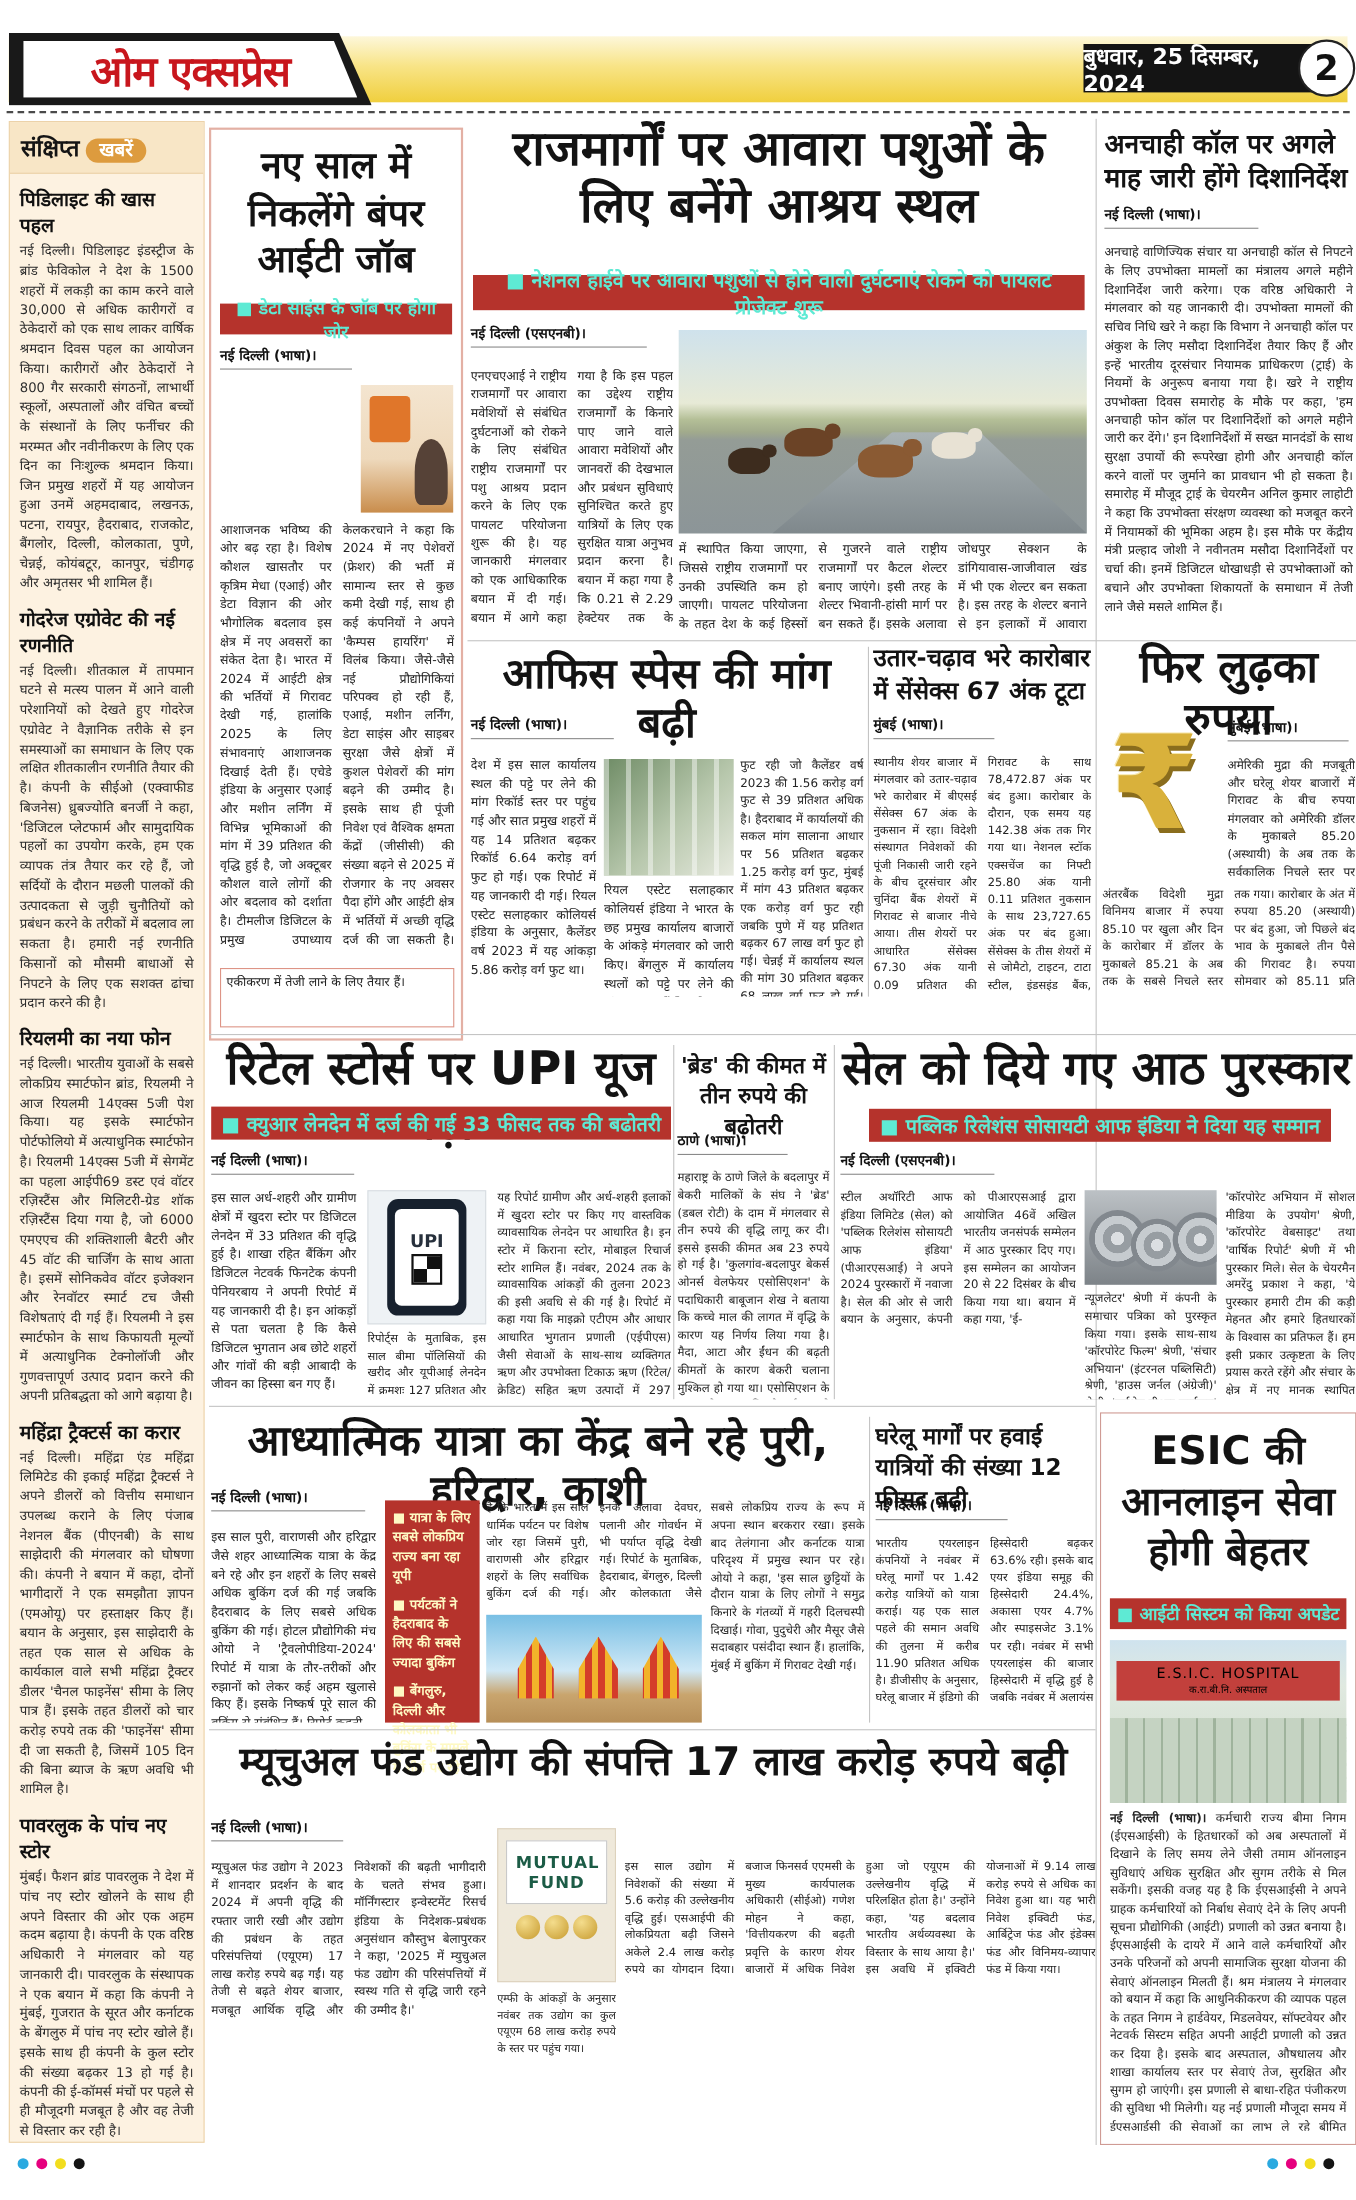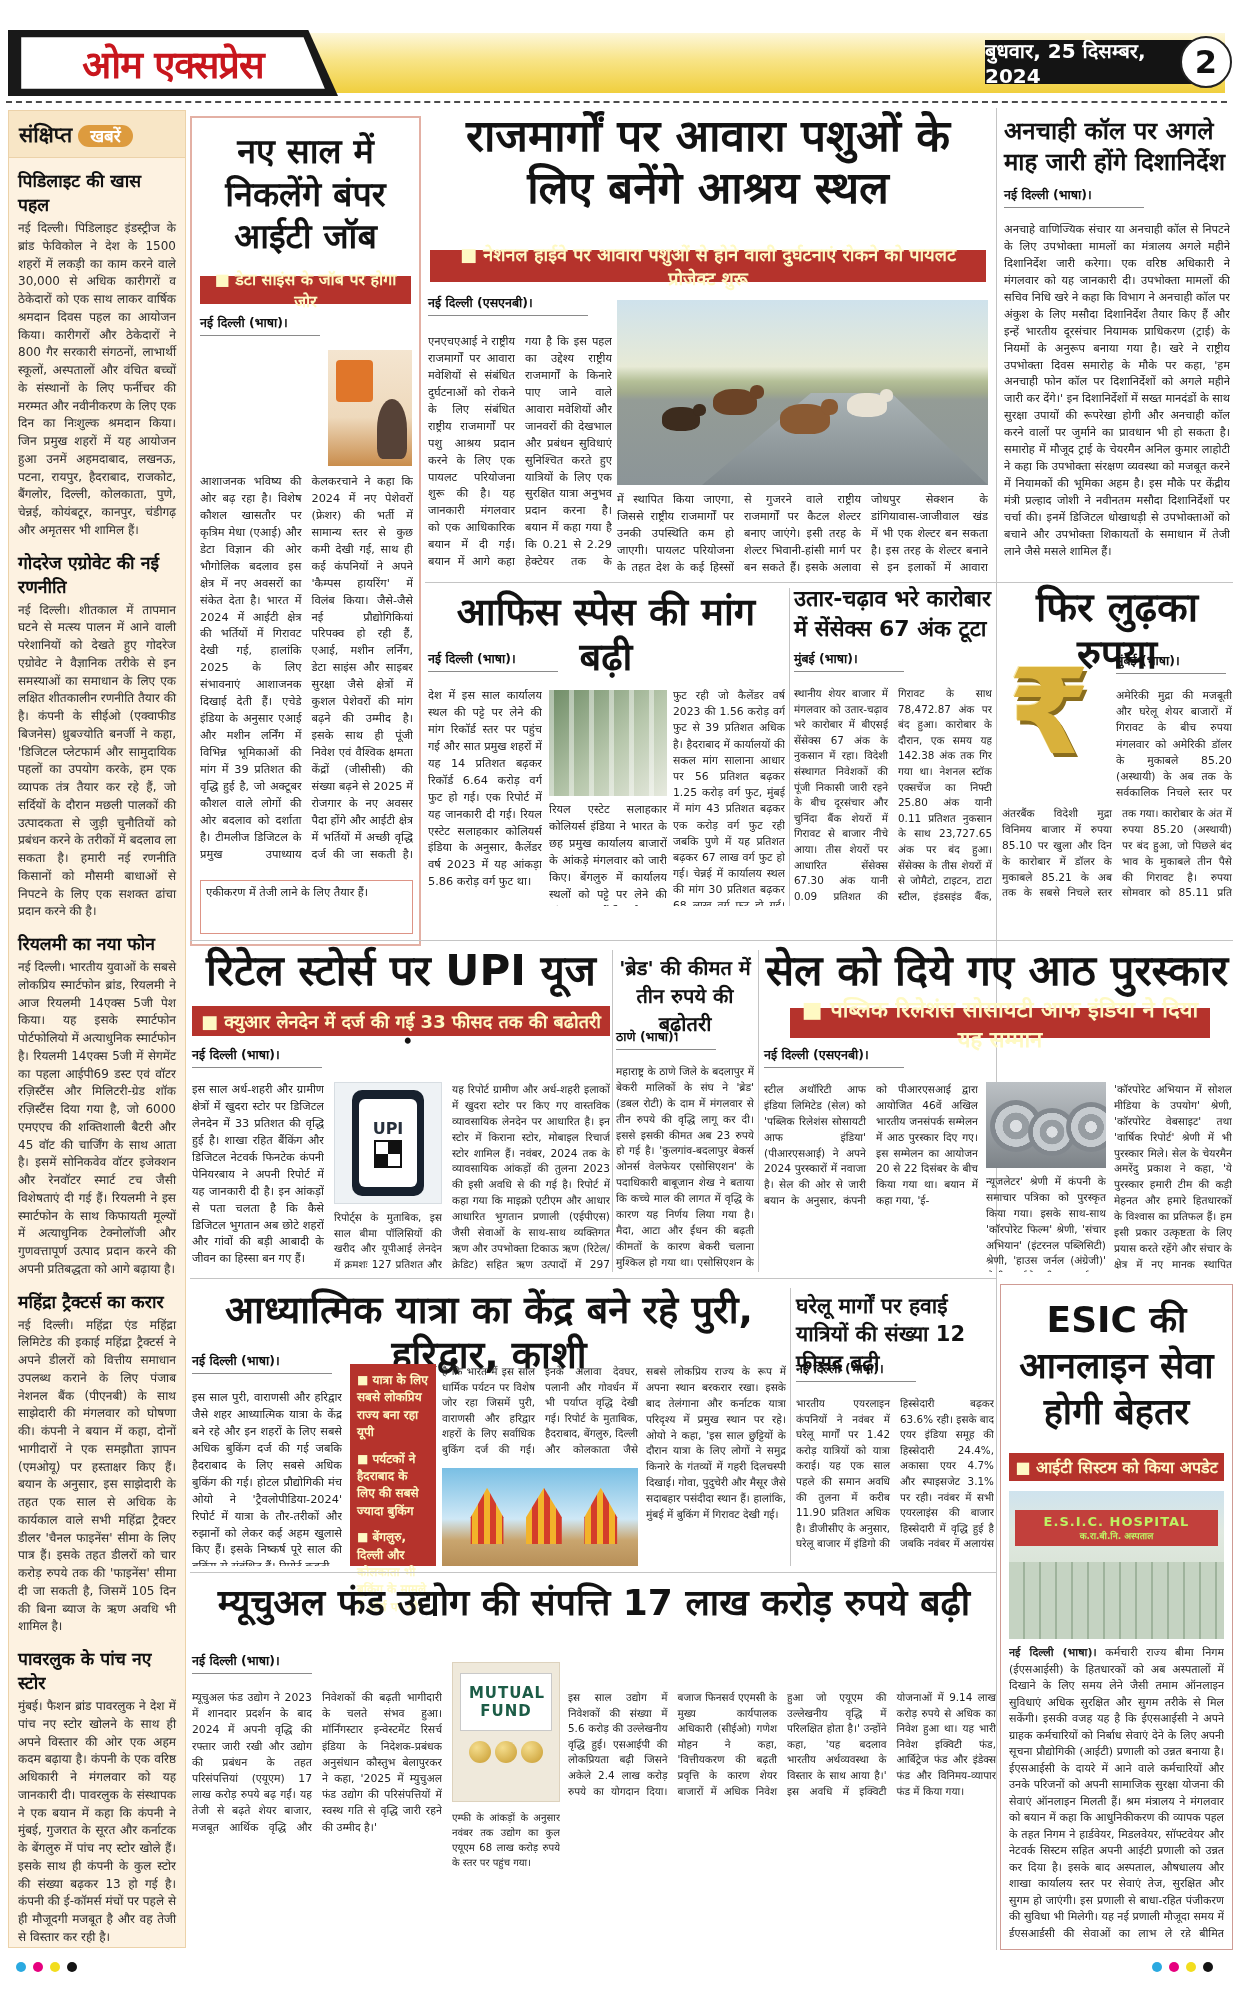--- a/index.html
+++ b/index.html
@@ -1,21 +1,21 @@
 <!DOCTYPE html>
 <html><head>
 <meta charset="utf-8">
 <style>
   html,body{margin:0;padding:0;background:#e9e9e9;}
   #page{position:relative;width:1233px;height:2000px;background:#ffffff;margin:0 auto;
         font-family:"DejaVu Sans","Liberation Sans",sans-serif;color:#1c1c1c;overflow:hidden;}
   .abs{position:absolute;}
   .hl{font-weight:bold;color:#131313;line-height:1.18;}
   .center{text-align:center;}
-  .kicker{background:#b5332c;color:#fef9c3;font-weight:bold;text-align:center;
+  .kicker{background:#b5332c;color:#5eead4;font-weight:bold;text-align:center;
           display:flex;align-items:center;justify-content:center;padding:2px 6px;box-sizing:border-box;}
   .byline{font-weight:bold;font-size:12.5px;border-bottom:1px solid #8a8a8a;padding-bottom:4px;color:#111;}
   .body{font-size:11.3px;line-height:1.5;text-align:justify;color:#242424;overflow:hidden;}
   .c2{column-count:2;column-gap:10px;}
   .c3{column-count:3;column-gap:10px;}
   .c4{column-count:4;column-gap:10px;}
   .vrule{width:1px;background:#c4c4c4;}
   .hrule{height:1px;background:#c4c4c4;}
   .dashrule{border-top:2px dashed #4a4a4a;height:0;}
   
@@ -63,21 +63,21 @@
         background:radial-gradient(circle,#dcdfe2 0 16%,#979da2 17% 36%,#c6cbcf 37% 56%,#82888e 57% 78%,#b5babe 79% 100%);}
   .ph-rath{background:linear-gradient(180deg,#79bfe4 0%,#cfe8f6 52%,#c9a56e 74%,#b78f58 100%);}
   .chariot{position:absolute;bottom:22%;height:58%;
            background:repeating-linear-gradient(90deg,#d43c2a 0 6px,#f2b32a 6px 12px);
            clip-path:polygon(50% 0,88% 52%,88% 100%,12% 100%,12% 52%);}
   .ph-esic{background:linear-gradient(180deg,#cfe3ee 0%,#e0e9e0 28%,#ccd8c6 100%);}
   .ph-esic::after{content:'';position:absolute;left:0;right:0;bottom:0;height:52%;
         background:repeating-linear-gradient(90deg,#c5d3c2 0 14px,#9fb39c 14px 16px),
                    repeating-linear-gradient(0deg,#c5d3c2 0 10px,#9fb39c 10px 12px);}
   .gantry{position:absolute;left:3%;right:3%;top:13%;height:24%;background:#c2403c;z-index:2;
-          display:flex;flex-direction:column;align-items:center;justify-content:center;color:#bef264;font-weight:bold;}
+          display:flex;flex-direction:column;align-items:center;justify-content:center;color:#000000;font-weight:normal;}
   .gantry .en{font-size:13px;letter-spacing:1px;}
   .gantry .hi{font-size:9px;}
   .mfimg{background:#efe9db;border:1px solid #ddd2bd;box-sizing:border-box;display:flex;flex-direction:column;align-items:center;}
   .mf-card{background:#fff;border:1px solid #c9c9c9;margin-top:10px;padding:10px 8px;text-align:center;width:70%;}
   .mf-card span{display:block;font-weight:bold;color:#1c5c46;font-size:15px;letter-spacing:1px;}
   .coins{display:flex;gap:4px;margin-top:10px;}
   .coin{width:22px;height:22px;border-radius:50%;background:radial-gradient(circle at 35% 30%,#f4dd8d,#c79a2e);}
   .dots{display:flex;gap:7px;}
   .dot{width:10px;height:10px;border-radius:50%;}
   .redbox{background:#b5332c;color:#fef9c3;font-weight:bold;font-size:12px;line-height:1.45;padding:8px 7px;box-sizing:border-box;}
@@ -188,21 +188,21 @@
   <div class="abs body" style="left:334px;top:1210px;width:108px;height:62px;font-size:10.4px;">रिपोर्ट्स के मुताबिक, इस साल बीमा पॉलिसियों की खरीद और यूपीआई लेनदेन में क्रमशः 127 प्रतिशत और 96 प्रतिशत की वृद्धि देखी गई। इसमें कहा गया, 'इससे भारत में बीमा पैठ की चुनौतियों पर काबू पाने में डिजिटल खुदरा स्टोर की भूमिका का पता चलता है।'</div>
   <div class="abs body" style="left:452px;top:1082px;width:158px;height:190px;font-size:10.6px;">यह रिपोर्ट ग्रामीण और अर्ध-शहरी इलाकों में खुदरा स्टोर पर किए गए वास्तविक व्यावसायिक लेनदेन पर आधारित है। इन स्टोर में किराना स्टोर, मोबाइल रिचार्ज स्टोर शामिल हैं। नवंबर, 2024 तक के व्यावसायिक आंकड़ों की तुलना 2023 की इसी अवधि से की गई है। रिपोर्ट में कहा गया कि माइक्रो एटीएम और आधार आधारित भुगतान प्रणाली (एईपीएस) जैसी सेवाओं के साथ-साथ व्यक्तिगत ऋण और उपभोक्ता टिकाऊ ऋण (रिटेल/क्रेडिट) सहित ऋण उत्पादों में 297 प्रतिशत की प्रभावशाली वृद्धि हुई है।</div>
 
   <div class="abs vrule" style="left:612px;top:950px;height:322px;"></div>
   <div class="abs vrule" style="left:758px;top:950px;height:322px;"></div>
   <div class="abs hl center" style="left:616px;top:954px;width:138px;font-size:20px;line-height:1.4;">'ब्रेड' की कीमत में तीन रुपये की बढ़ोतरी</div>
   <div class="abs byline" style="left:616px;top:1028px;width:100px;">ठाणे (भाषा)।</div>
   <div class="abs body" style="left:616px;top:1064px;width:138px;height:208px;font-size:10.6px;">महाराष्ट्र के ठाणे जिले के बदलापुर में बेकरी मालिकों के संघ ने 'ब्रेड' (डबल रोटी) के दाम में मंगलवार से तीन रुपये की वृद्धि लागू कर दी। इससे इसकी कीमत अब 23 रुपये हो गई है। 'कुलगांव-बदलापुर बेकर्स ओनर्स वेलफेयर एसोसिएशन' के पदाधिकारी बाबूजान शेख ने बताया कि कच्चे माल की लागत में वृद्धि के कारण यह निर्णय लिया गया है। मैदा, आटा और ईंधन की बढ़ती कीमतों के कारण बेकरी चलाना मुश्किल हो गया था। एसोसिएशन के सदस्य ने कहा, 'पिछले वर्ष भर से हम कीमतें न बढ़ाने की कोशिश की लेकिन अब स्थिति असहनीय हो गई थी।'</div>
 
   <div class="abs hl center" style="left:764px;top:946px;width:466px;font-size:42px;">सेल को दिये गए आठ पुरस्कार</div>
-  <div class="abs kicker" style="left:790px;top:1008px;width:420px;height:30px;font-size:22px;">■ पब्लिक रिलेशंस सोसायटी आफ इंडिया ने दिया यह सम्मान</div>
+  <div class="abs kicker" style="left:790px;top:1008px;width:420px;height:30px;font-size:18px;">■ पब्लिक रिलेशंस सोसायटी आफ इंडिया ने दिया यह सम्मान</div>
   <div class="abs byline" style="left:764px;top:1046px;width:140px;">नई दिल्ली (एसएनबी)।</div>
   <div class="abs body c2" style="left:764px;top:1082px;width:214px;height:190px;font-size:10.6px;">स्टील अथॉरिटी आफ इंडिया लिमिटेड (सेल) को 'पब्लिक रिलेशंस सोसायटी आफ इंडिया' (पीआरएसआई) ने अपने 2024 पुरस्कारों में नवाजा है। सेल की ओर से जारी बयान के अनुसार, कंपनी को पीआरएसआई द्वारा आयोजित 46वें अखिल भारतीय जनसंपर्क सम्मेलन में आठ पुरस्कार दिए गए। इस सम्मेलन का आयोजन 20 से 22 दिसंबर के बीच किया गया था। बयान में कहा गया, 'ई-</div>
   <div class="ph ph-coils" style="left:986px;top:1082px;width:120px;height:86px;">
     <div class="coil" style="left:4px;top:18px;width:52px;height:52px;"></div>
     <div class="coil" style="left:42px;top:26px;width:48px;height:48px;"></div>
     <div class="coil" style="left:80px;top:20px;width:50px;height:50px;"></div>
   </div>
   <div class="abs body" style="left:986px;top:1174px;width:120px;height:98px;font-size:10.6px;">न्यूजलेटर' श्रेणी में कंपनी के समाचार पत्रिका को पुरस्कृत किया गया। इसके साथ-साथ 'कॉरपोरेट फिल्म' श्रेणी, 'संचार अभियान' (इंटरनल पब्लिसिटी) श्रेणी, 'हाउस जर्नल (अंग्रेजी)' श्रेणी, 'सर्वश्रेष्ठ पीआर कार्यक्रम' श्रेणी के साथ-साथ</div>
   <div class="abs body" style="left:1114px;top:1082px;width:118px;height:190px;font-size:10.6px;">'कॉरपोरेट अभियान में सोशल मीडिया के उपयोग' श्रेणी, 'कॉरपोरेट वेबसाइट' तथा 'वार्षिक रिपोर्ट' श्रेणी में भी पुरस्कार मिले। सेल के चेयरमैन अमरेंदु प्रकाश ने कहा, 'ये पुरस्कार हमारी टीम की कड़ी मेहनत और हमारे हितधारकों के विश्वास का प्रतिफल हैं। हम इसी प्रकार उत्कृष्टता के लिए प्रयास करते रहेंगे और संचार के क्षेत्र में नए मानक स्थापित करेंगे।'</div>
 

